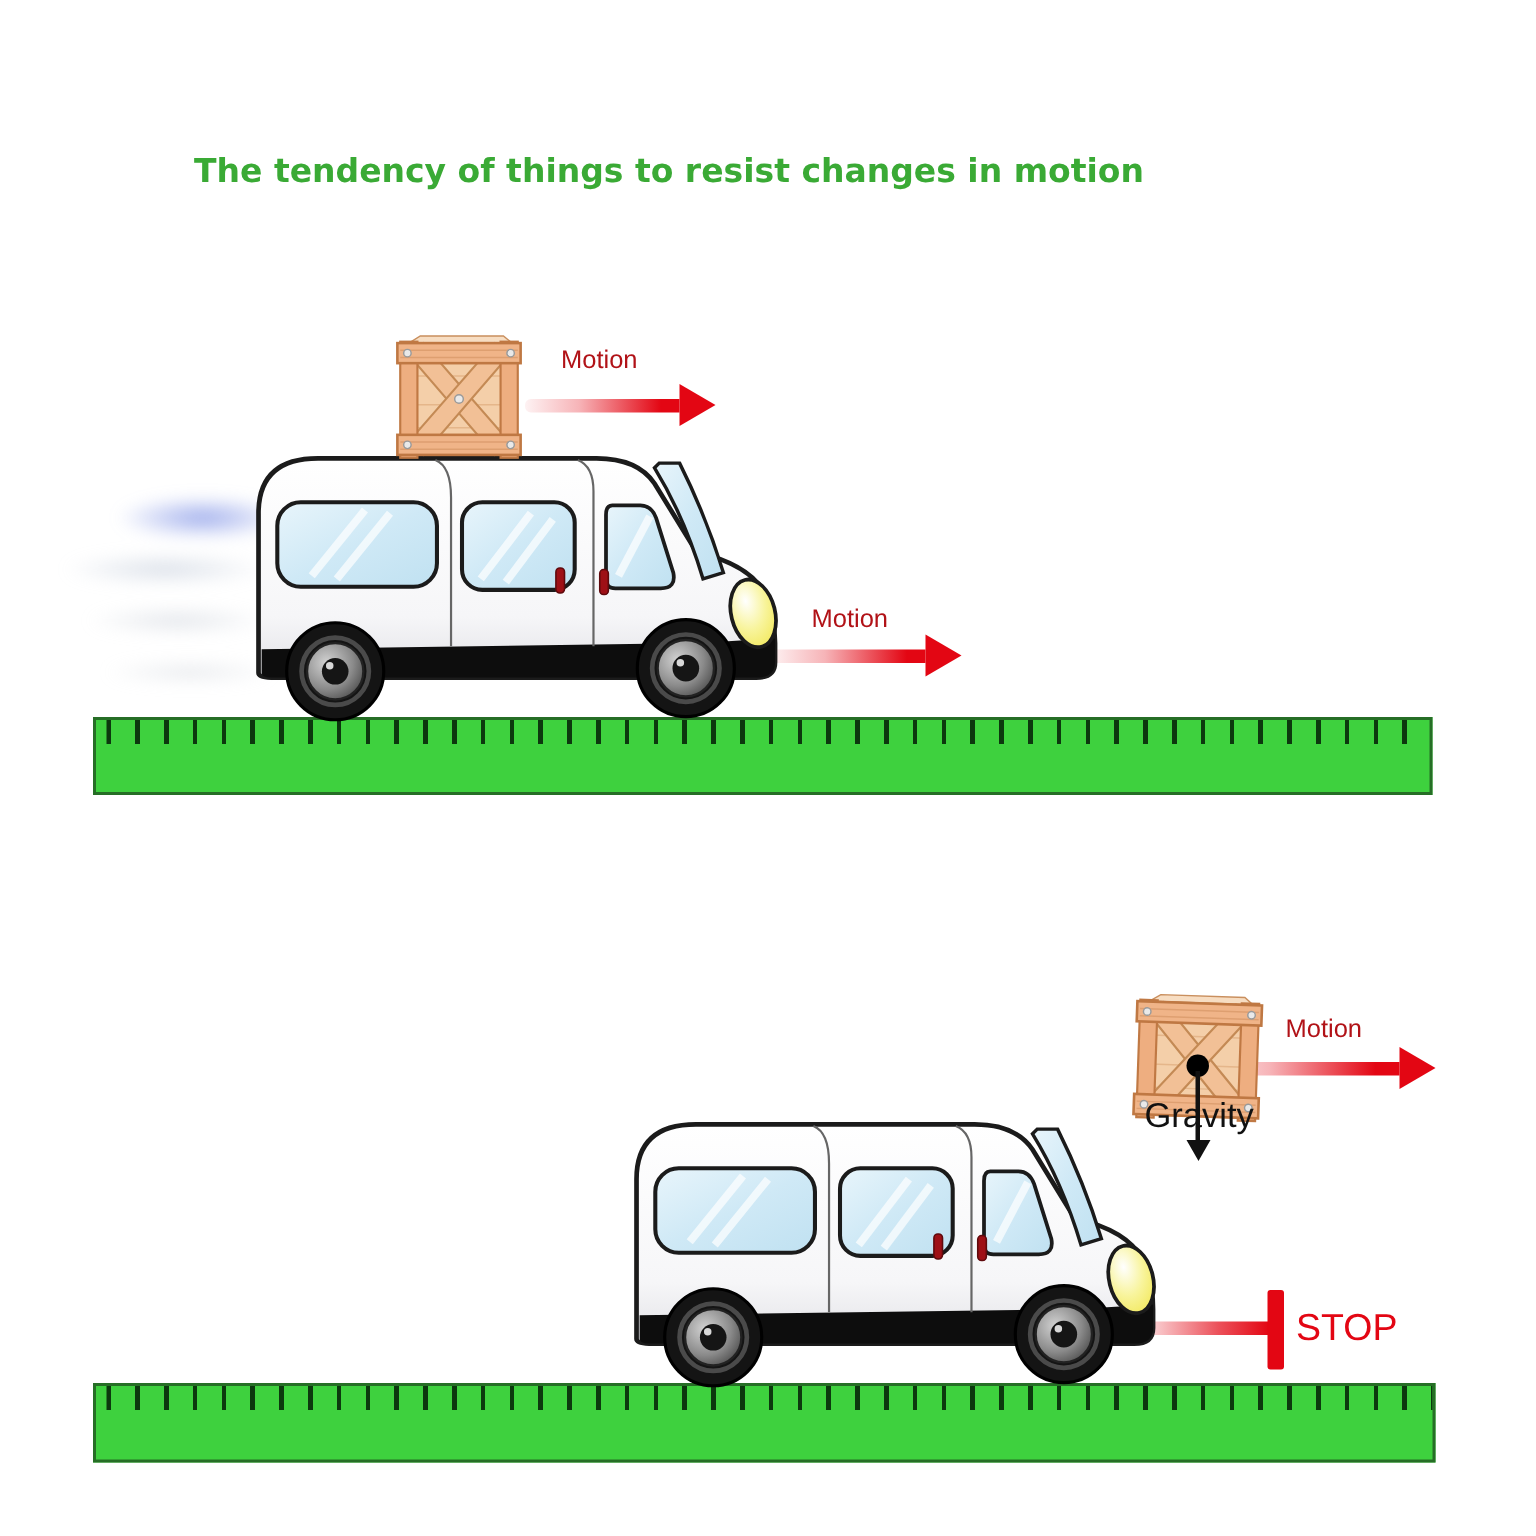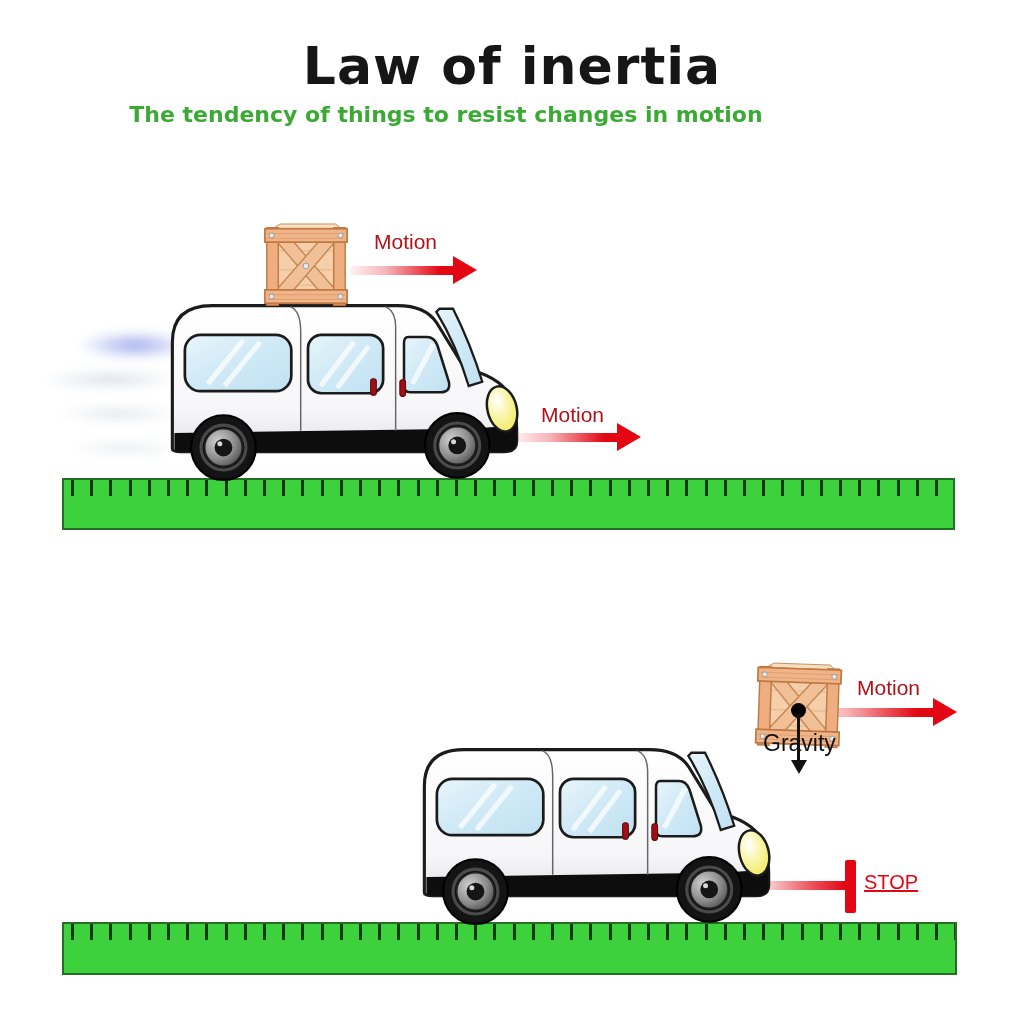--- a/index.html
+++ b/index.html
@@ -18,21 +18,21 @@
   .ground1{left:62px;top:478px;width:893px;height:52px;}
   .ground2{left:62px;top:922px;width:895px;height:53px;}
   
   .speed-blur{position:absolute;left:36px;top:314px;width:165px;height:156px;filter:blur(5px);
     background:
       radial-gradient(ellipse 80px 20px at 60% 20%, rgba(108,130,226,.65), rgba(108,130,226,0) 72%),
       radial-gradient(ellipse 95px 15px at 45% 42%, rgba(188,198,214,.55), rgba(188,198,214,0) 72%),
       radial-gradient(ellipse 85px 13px at 50% 64%, rgba(198,204,214,.5), rgba(198,204,214,0) 72%),
       radial-gradient(ellipse 80px 11px at 55% 86%, rgba(203,208,216,.45), rgba(203,208,216,0) 72%);}
   
-  .motion-label{position:absolute;font-size:21px;font-weight:500;color:#b11217;}
+  .motion-label{position:absolute;font-size:17px;font-weight:500;color:#b11217;}
   .arrow{position:absolute;display:flex;align-items:center;height:28px;}
   .arrow .bar{height:9px;flex:1;border-radius:4px 0 0 4px;
       background:linear-gradient(90deg, rgba(227,6,19,.05), rgba(227,6,19,.3) 35%, #e30613 88%);}
   .arrow .head{width:0;height:0;border-top:14px solid transparent;border-bottom:14px solid transparent;
       border-left:24px solid #e30613;}
   .arrow1{left:350px;top:256px;width:127px;}
   .arrow2{left:514px;top:423px;width:127px;}
   .arrow3{left:800px;top:698px;width:157px;z-index:2;}
   .label1{left:374px;top:230px;}
   .label2{left:541px;top:403px;}
@@ -42,21 +42,21 @@
             background:#000;z-index:4;}
   .gravity-line{position:absolute;left:797px;top:714px;width:3px;height:47px;background:#111;z-index:4;}
   .gravity-head{position:absolute;left:791px;top:760px;width:0;height:0;z-index:4;
       border-left:8px solid transparent;border-right:8px solid transparent;border-top:14px solid #111;}
   .gravity-label{position:absolute;left:763px;top:730px;font-size:23px;color:#111;z-index:4;}
   
   .stop-hbar{position:absolute;left:762px;top:881px;width:84px;height:9px;
       background:linear-gradient(90deg, rgba(227,6,19,.12), rgba(227,6,19,.7) 60%, #e30613);}
   .stop-vbar{position:absolute;left:845px;top:860px;width:11px;height:53px;background:#e30613;
       border-radius:2px;}
-  .stop-label{position:absolute;left:864px;top:871px;font-size:20px;color:#e30613;text-decoration:underline;}
+  .stop-label{position:absolute;left:864px;top:871px;font-size:25px;color:#e30613;}
   
   .van1{position:absolute;left:164px;top:292px;z-index:1;}
   .van2{position:absolute;left:416px;top:736px;z-index:1;}
   .crate1{position:absolute;left:263px;top:222px;z-index:2;}
   .crate2{position:absolute;left:755px;top:662px;z-index:3;transform:rotate(2deg);}
   .hidden-defs{position:absolute;width:0;height:0;overflow:hidden;}
 </style>
 </head>
 <body>
 
@@ -137,21 +137,20 @@
         <circle cx="9" cy="78" r="2.6"></circle>
           <circle cx="81" cy="78" r="2.6"></circle>
         <circle cx="45" cy="46" r="3"></circle>
       </g>
     </g>
   </defs>
 </svg>
 
 <div class="canvas">
 
-  <h1 class="title">Law of inertia</h1>
   <p class="subtitle">The tendency of things to resist changes in motion</p>
 
   <div>
     <div class="ground ground1">
       <div class="ticks"></div>
     </div>
 
     <div class="speed-blur"></div>
 
     <svg class="van1" viewBox="0 0 345 182" width="360" height="190">

